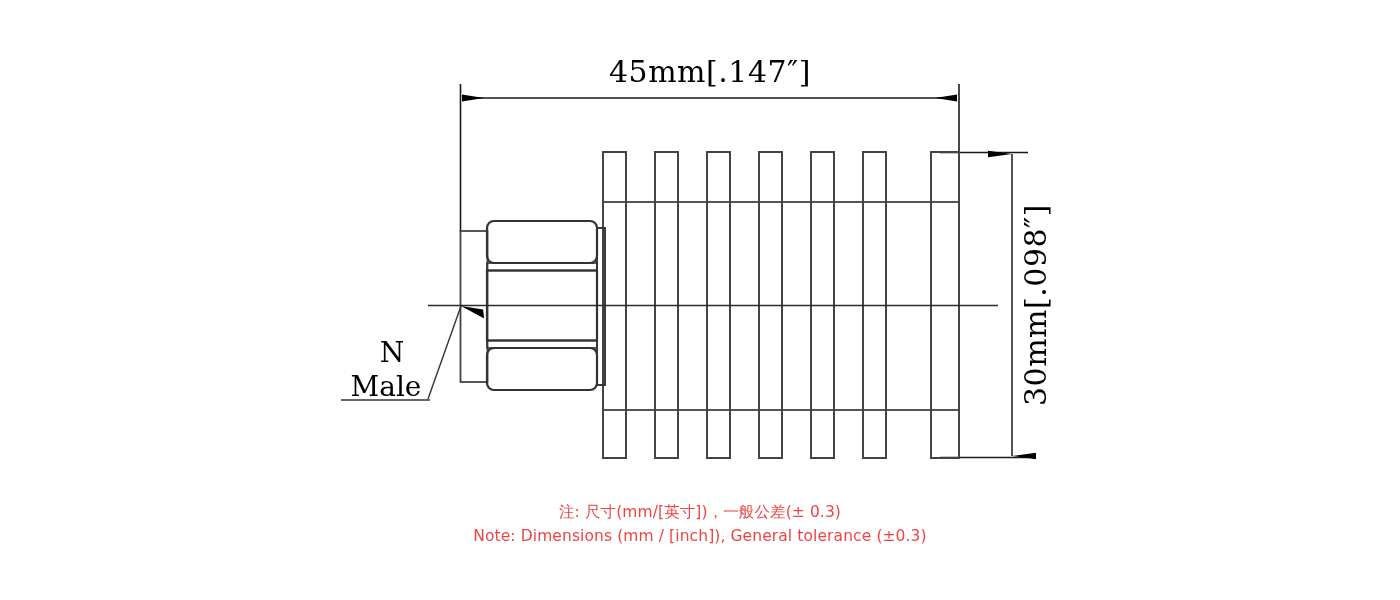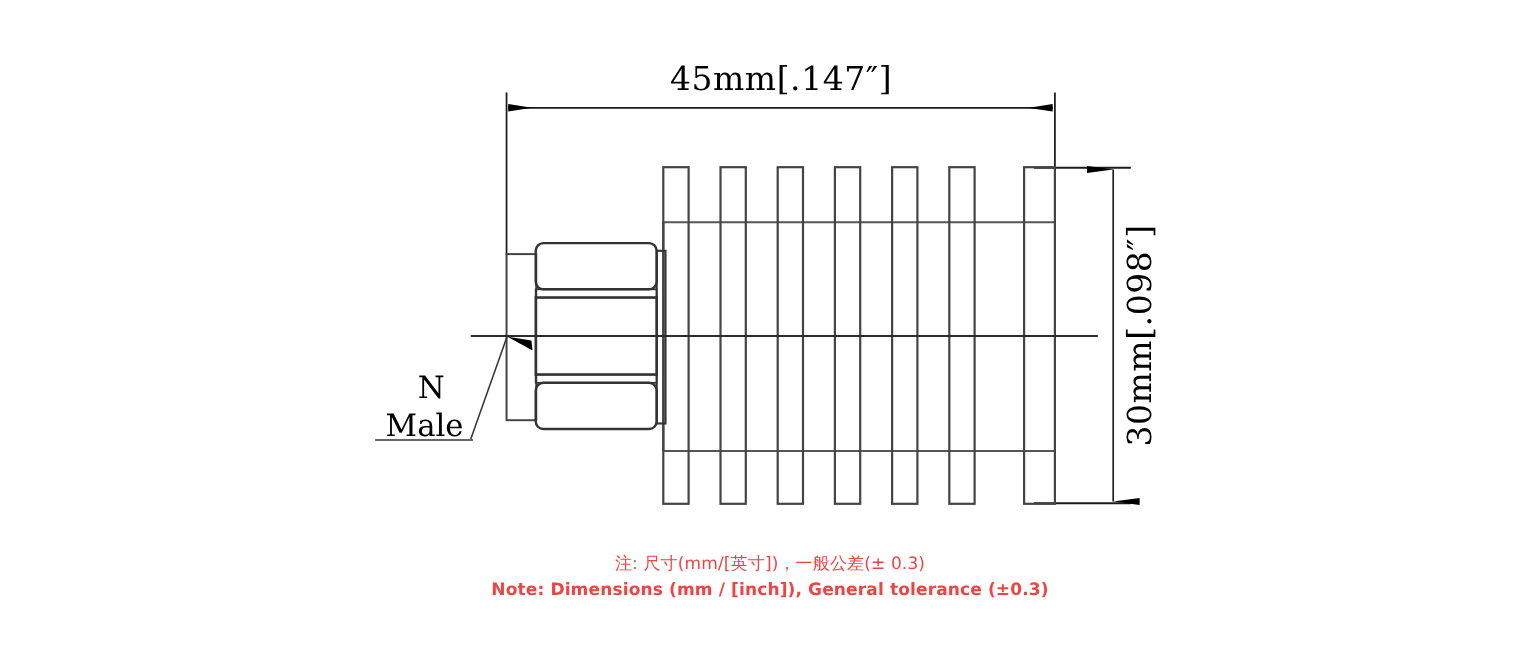--- a/index.html
+++ b/index.html
@@ -39,21 +39,20 @@
     font-family: "DejaVu Sans", sans-serif;
     font-size: 15.5px;
     color: #ef4444;
     letter-spacing: 0.1px;
   }
   .note-line-cn {
     font-size: 15.5px;
   }
   .note-line-en {
     font-size: 15.5px;
-    font-weight: bold;
   }
   text.dim-text {
     font-family: "DejaVu Serif", serif;
     fill: #000000;
   }
   text.label-text {
     font-family: "DejaVu Serif", serif;
     fill: #000000;
   }
 </style>

